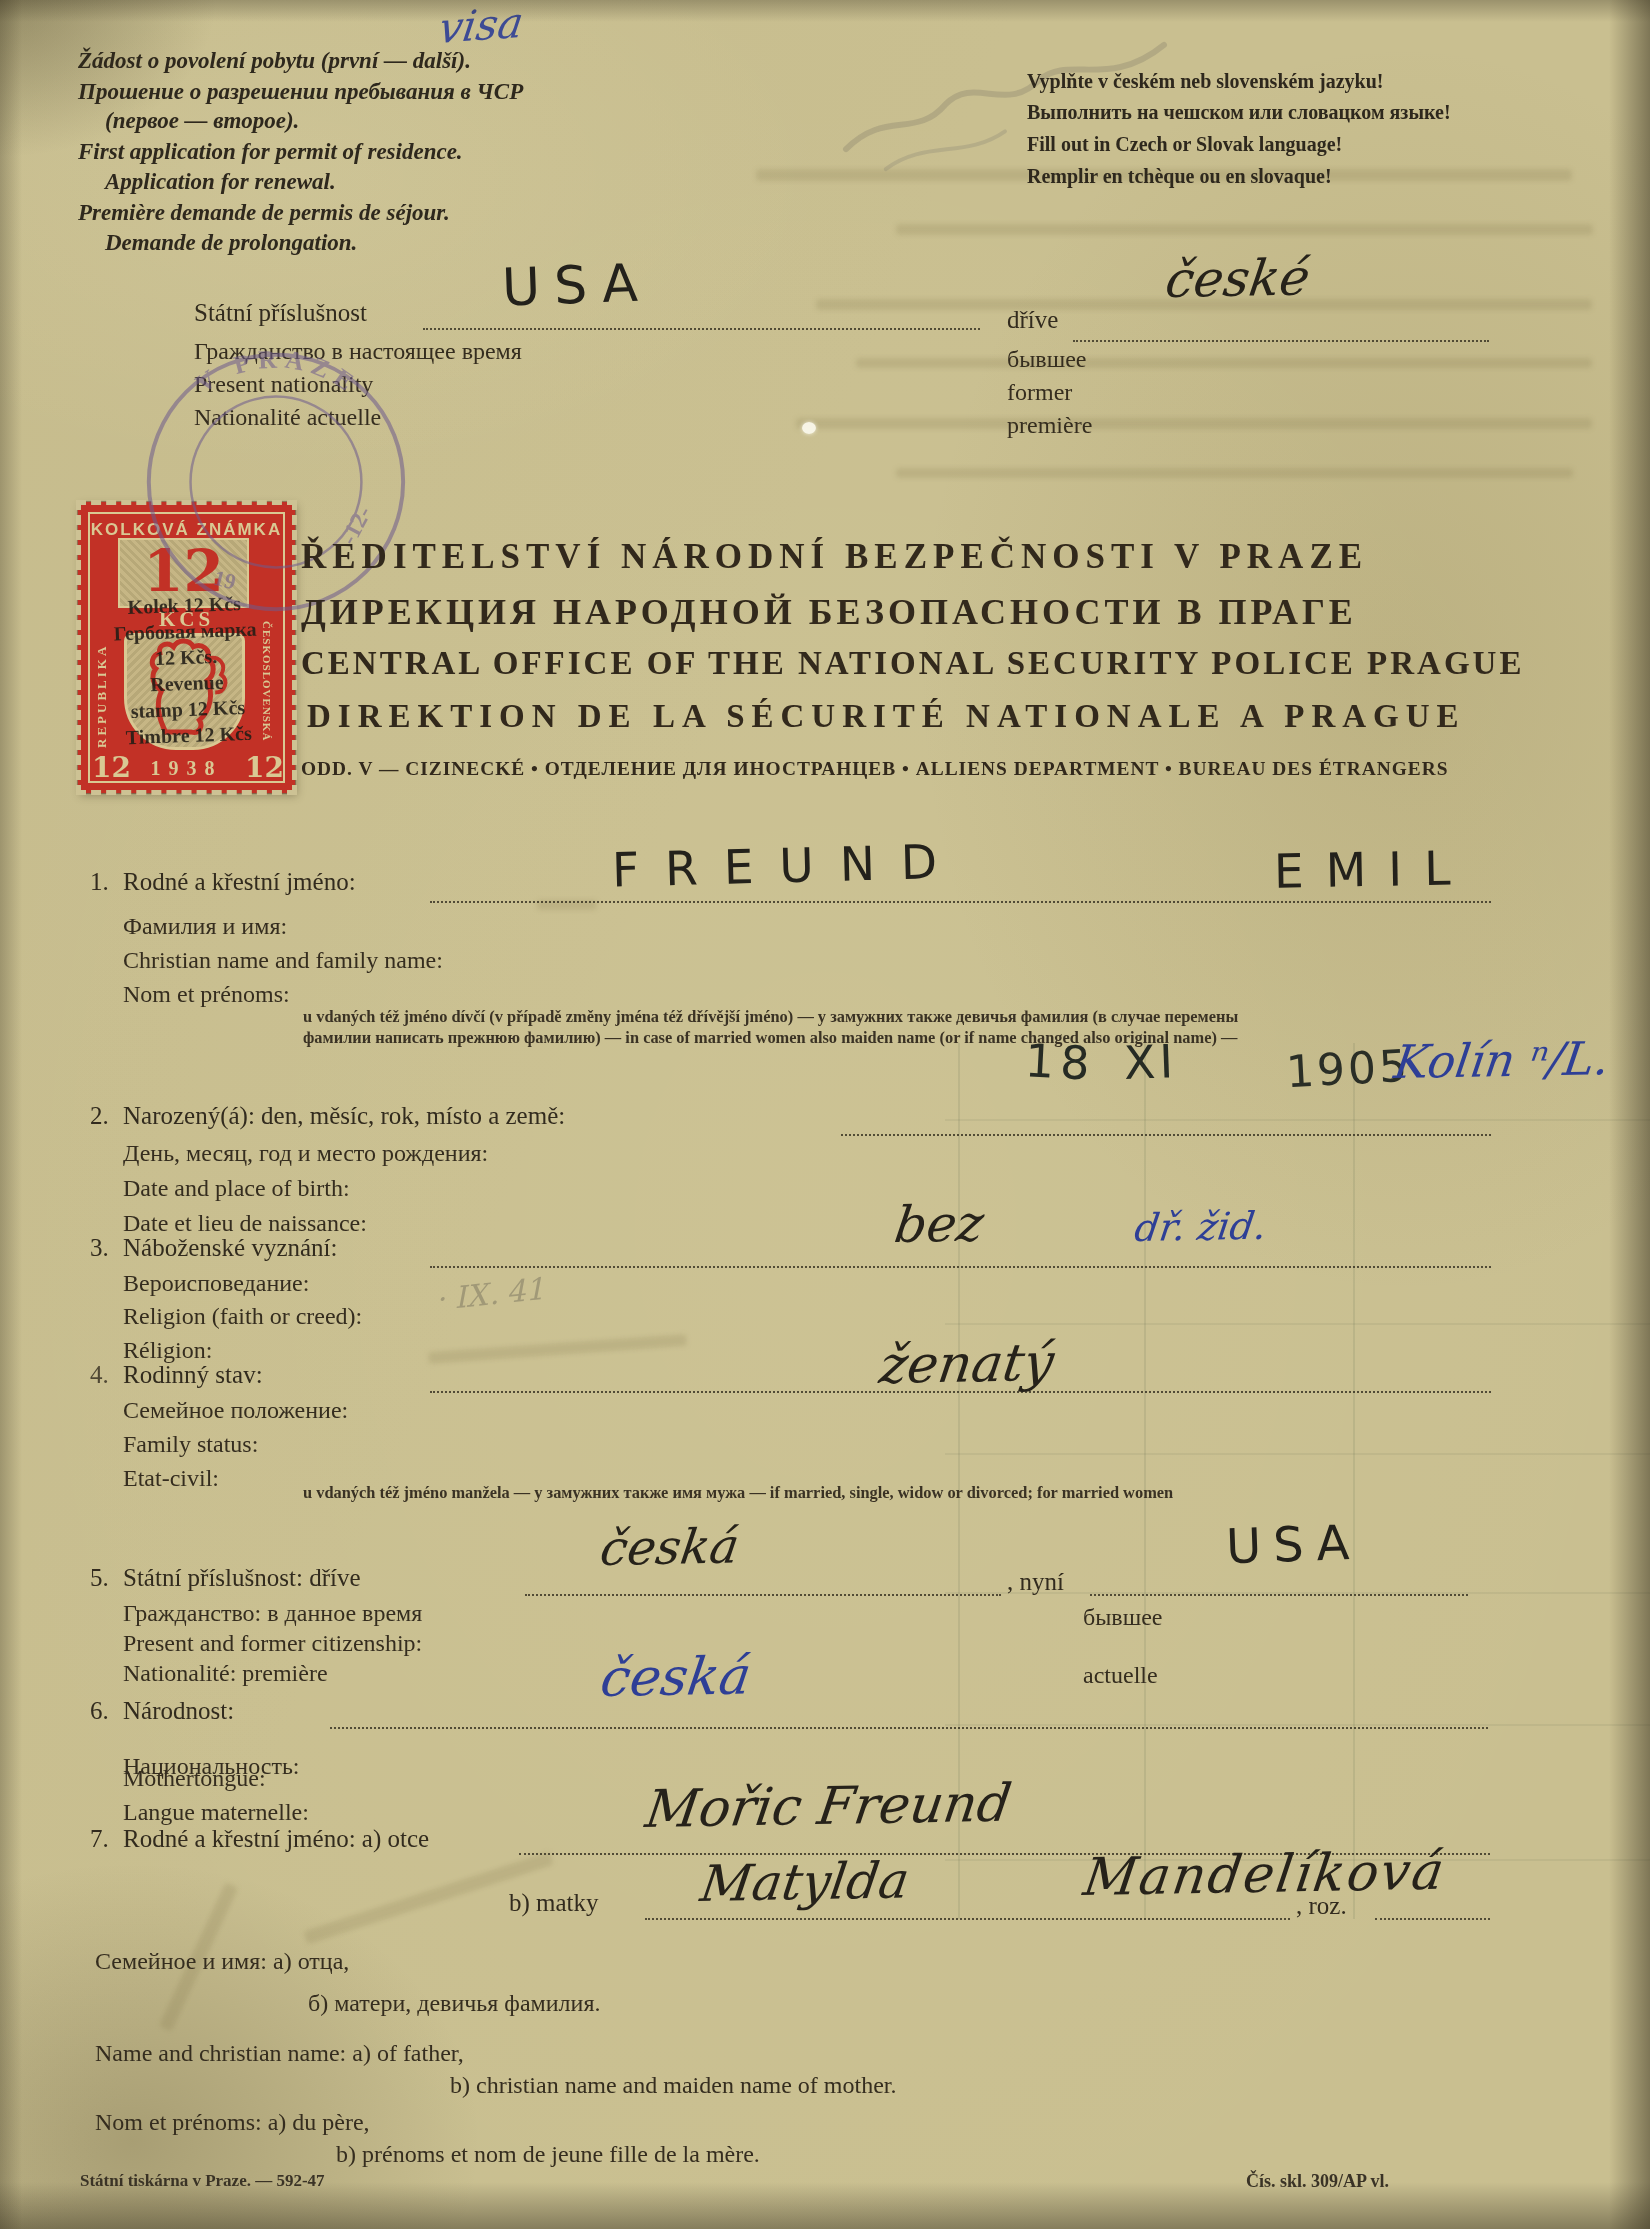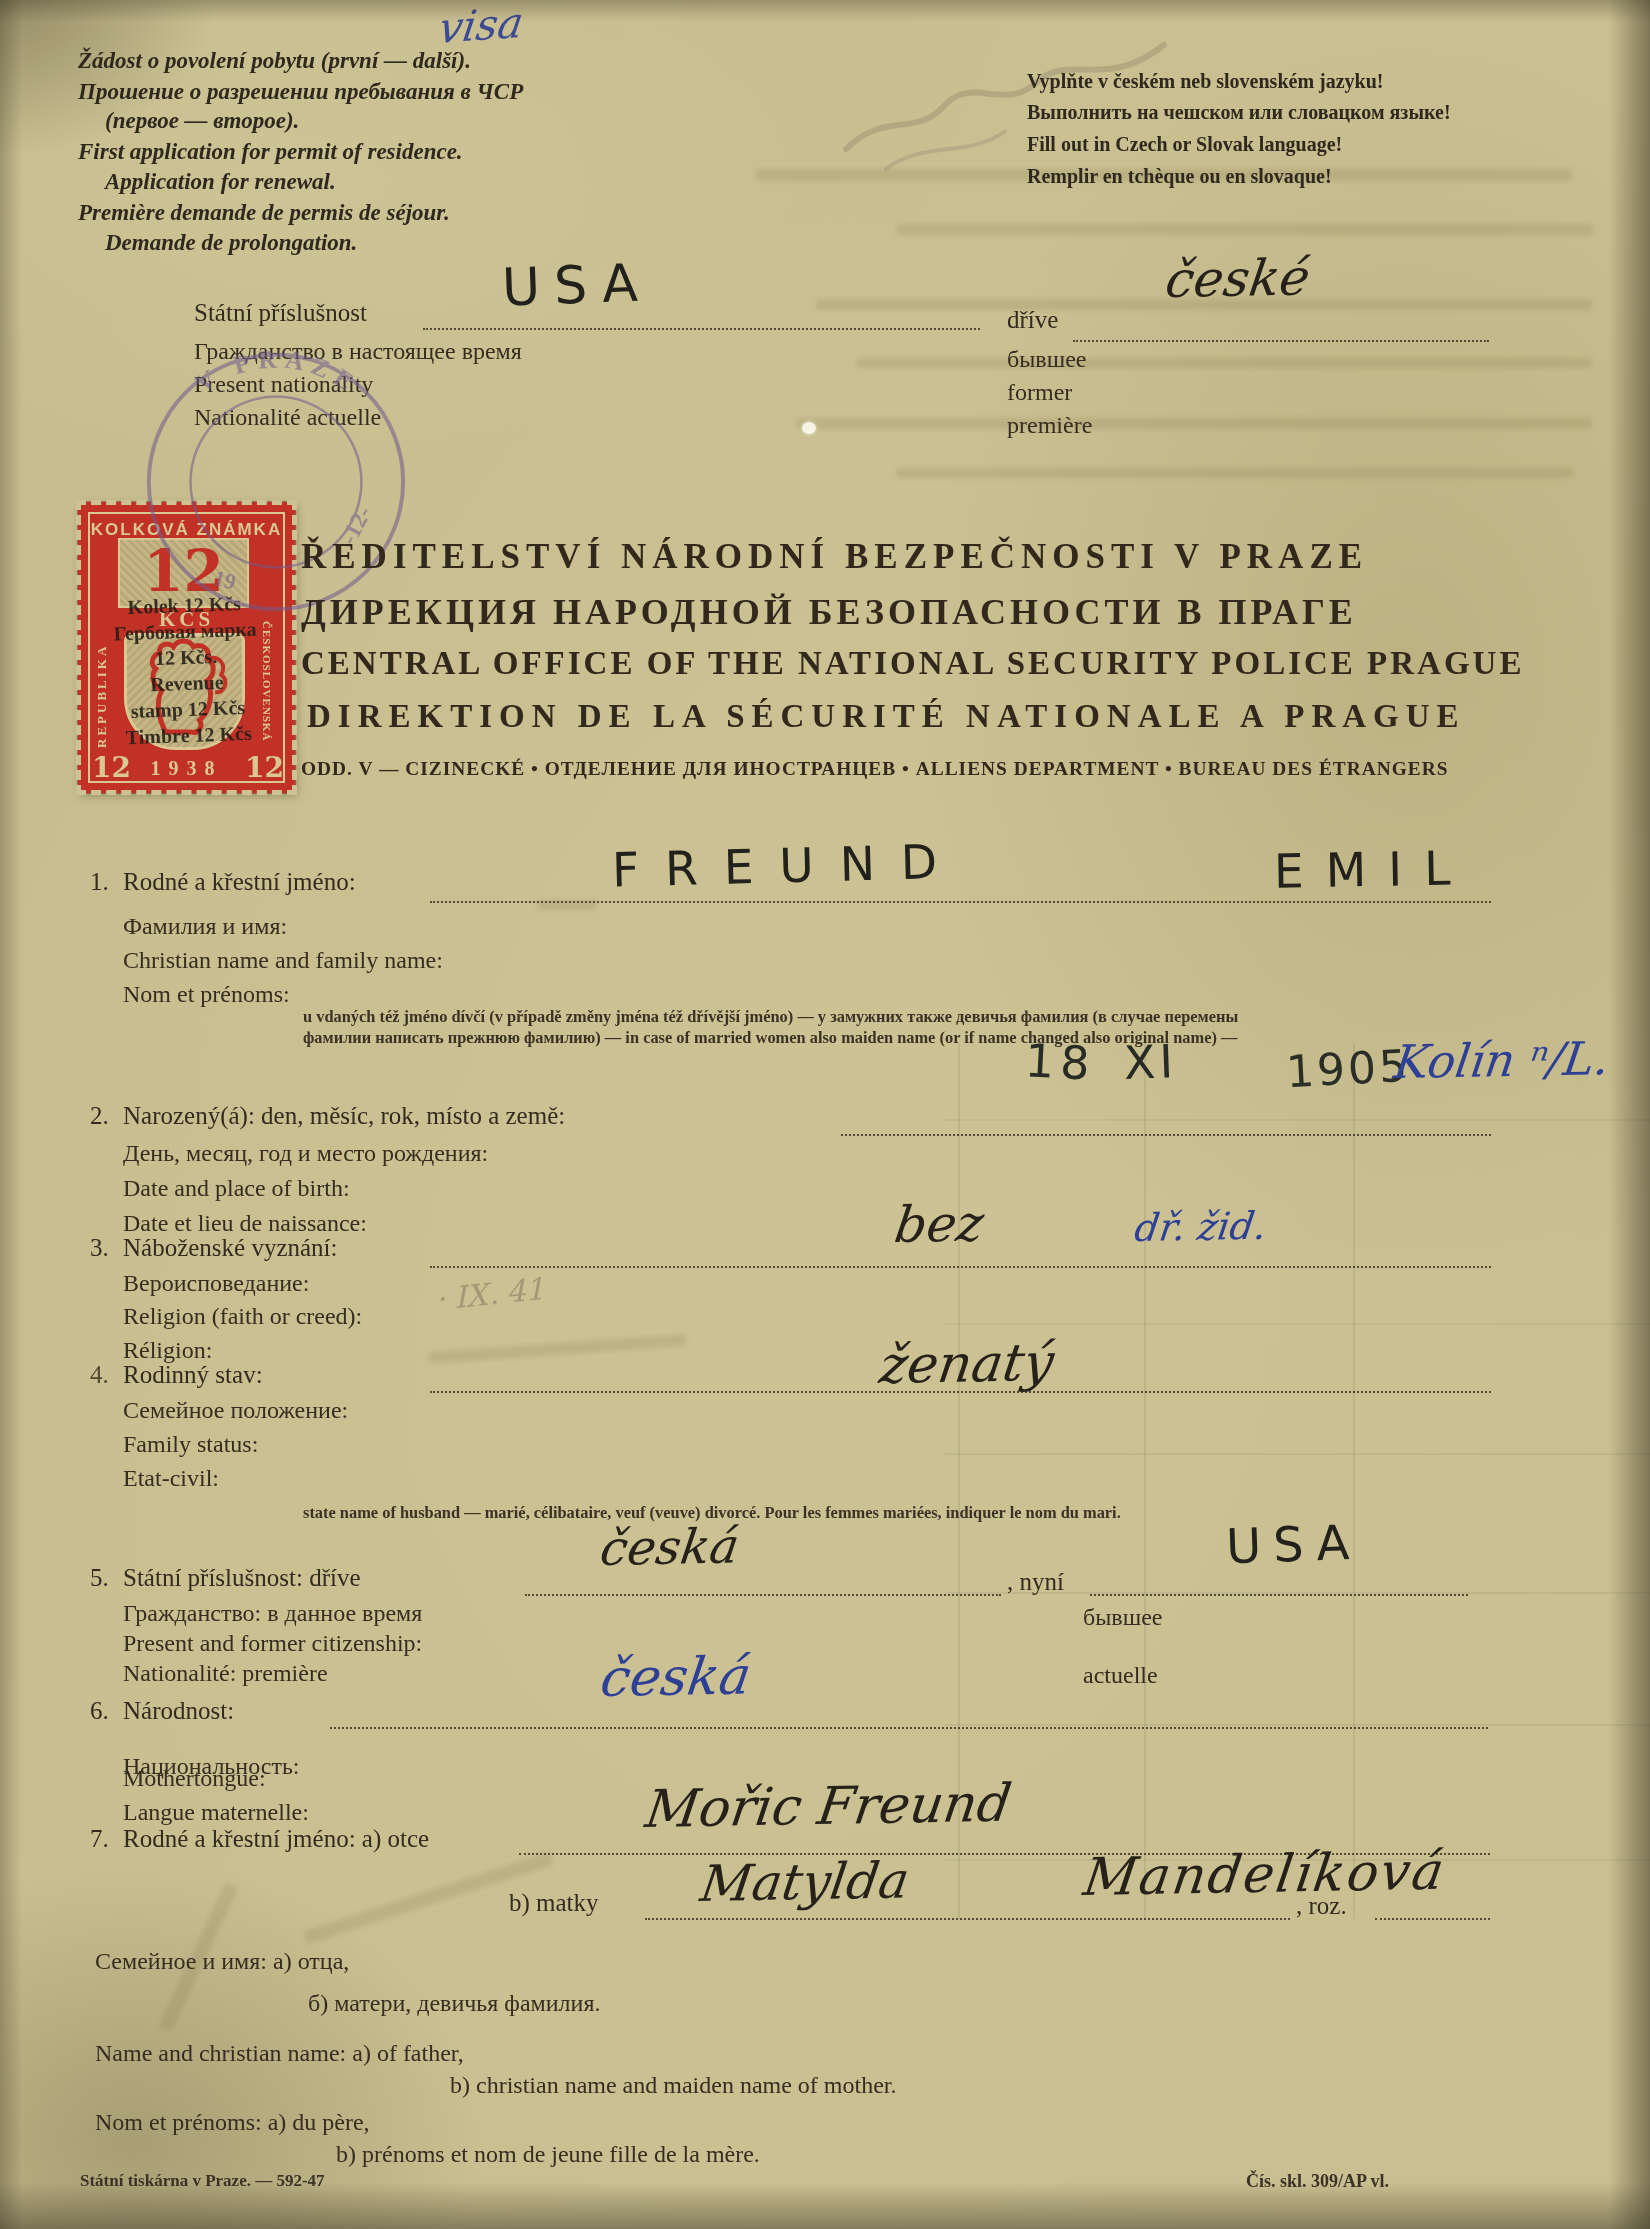--- a/index.html
+++ b/index.html
@@ -183,21 +183,21 @@
   <div class="t serif sub" style="left:123px; top:1303px;">Religion (faith or creed):</div>
   <div class="t serif sub" style="left:123px; top:1337px;">Réligion:</div>
 
   <div class="t serif lbl" style="left:90px; top:1361px; opacity:.8;">4.</div>
   <div class="t serif lbl" style="left:123px; top:1361px;">Rodinný stav:</div>
   <div class="dots" style="left:430px; top:1391px; width:1061px;"></div>
   <div class="t hw" style="left:876px; top:1335px; font-size:52px;">ženatý</div>
   <div class="t serif sub" style="left:123px; top:1397px;">Семейное положение:</div>
   <div class="t serif sub" style="left:123px; top:1431px;">Family status:</div>
   <div class="t serif sub" style="left:123px; top:1465px;">Etat-civil:</div>
-  <div class="t serif" style="left:303px; top:1503px; font-size:16.4px; font-weight:bold; color:#3a3224;">state name of husband  —  marié, célibataire, veuf (veuve) divorcé. Pour les femmes mariées, indiquer le nom du mari.</div>
+  <div class="t serif" style="left:303px; top:1483px; font-size:16.4px; font-weight:bold; color:#3a3224;">u vdaných též jméno manžela — у замужних также имя мужа — if married, single, widow or divorced; for married women</div>
 
   <div class="t serif lbl" style="left:90px; top:1564px;">5.</div>
   <div class="t serif lbl" style="left:123px; top:1564px;">Státní příslušnost: dříve</div>
   <div class="dots" style="left:525px; top:1594px; width:476px;"></div>
   <div class="t serif lbl" style="left:1007px; top:1568px;">,  nyní</div>
   <div class="dots" style="left:1090px; top:1594px; width:378px;"></div>
   <div class="t hw" style="left:597px; top:1520px; font-size:48px;">česká</div>
   <div class="t caps" style="left:1226px; top:1516px; font-size:48px; letter-spacing:12px; transform:rotate(-2deg);">USA</div>
   <div class="t serif sub" style="left:123px; top:1600px;">Гражданство: в данное время</div>
   <div class="t serif sub" style="left:123px; top:1630px;">Present and former citizenship:</div>

